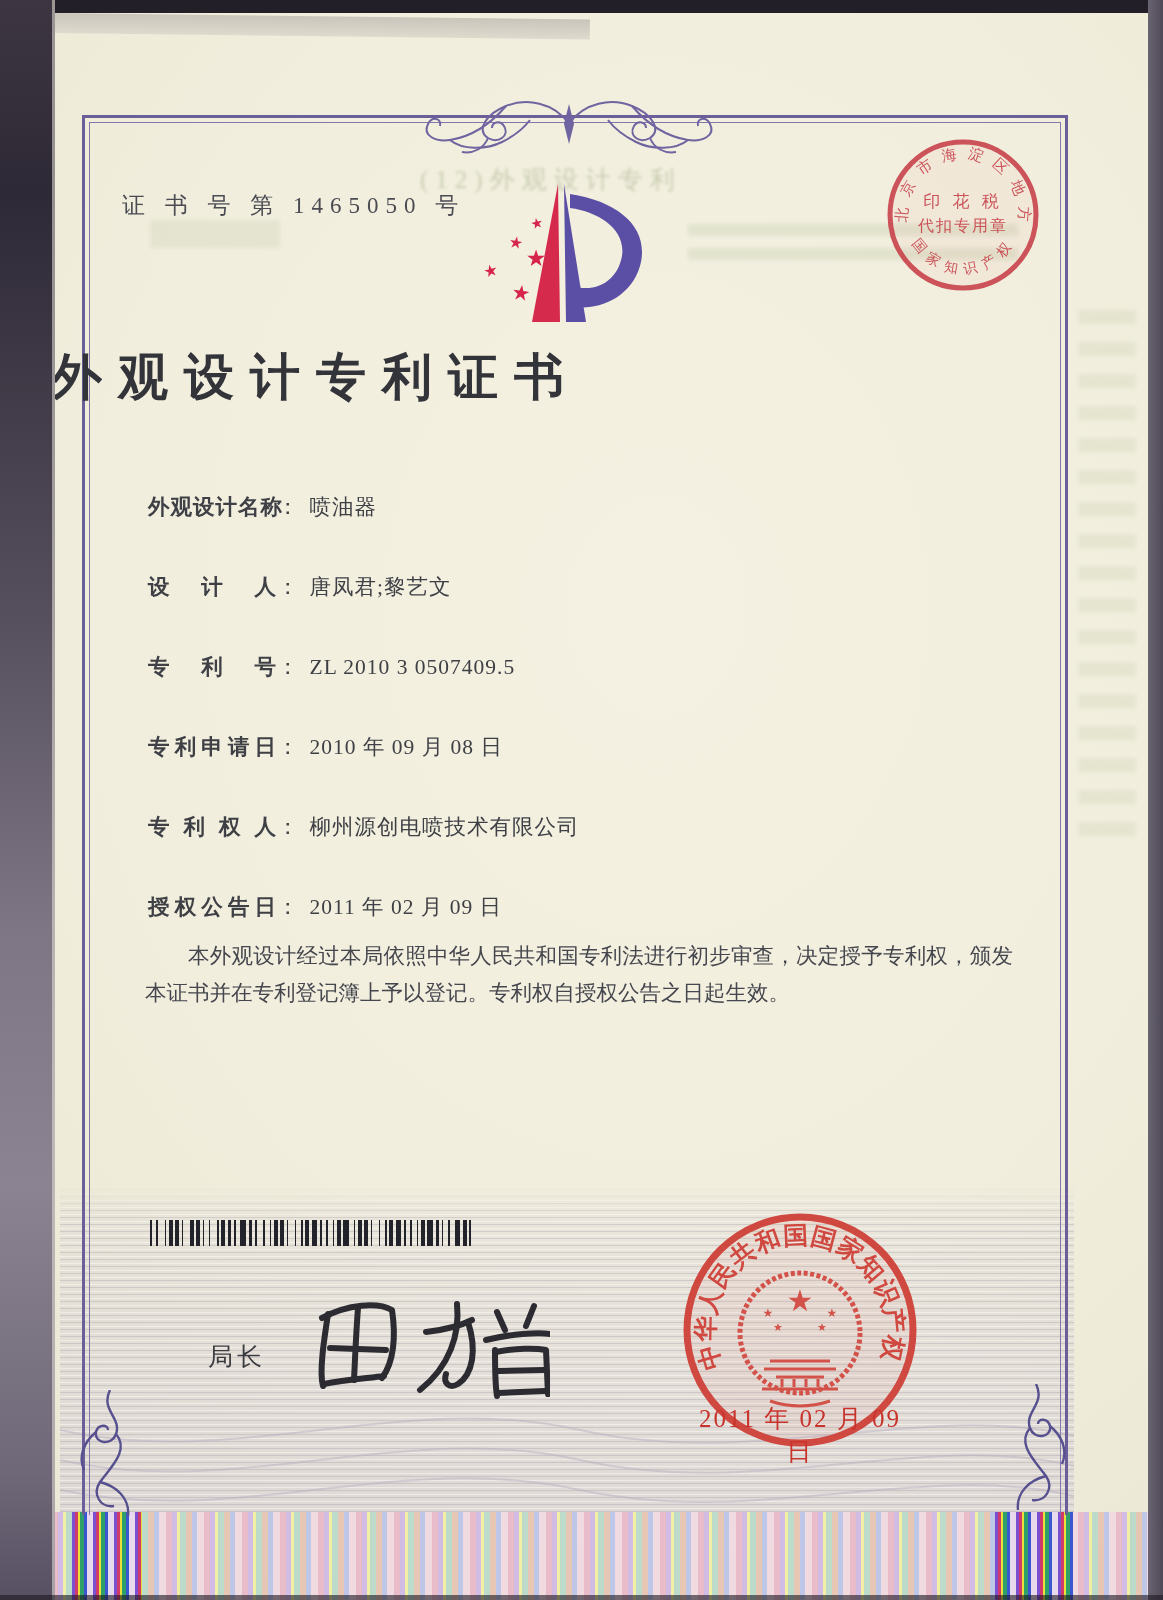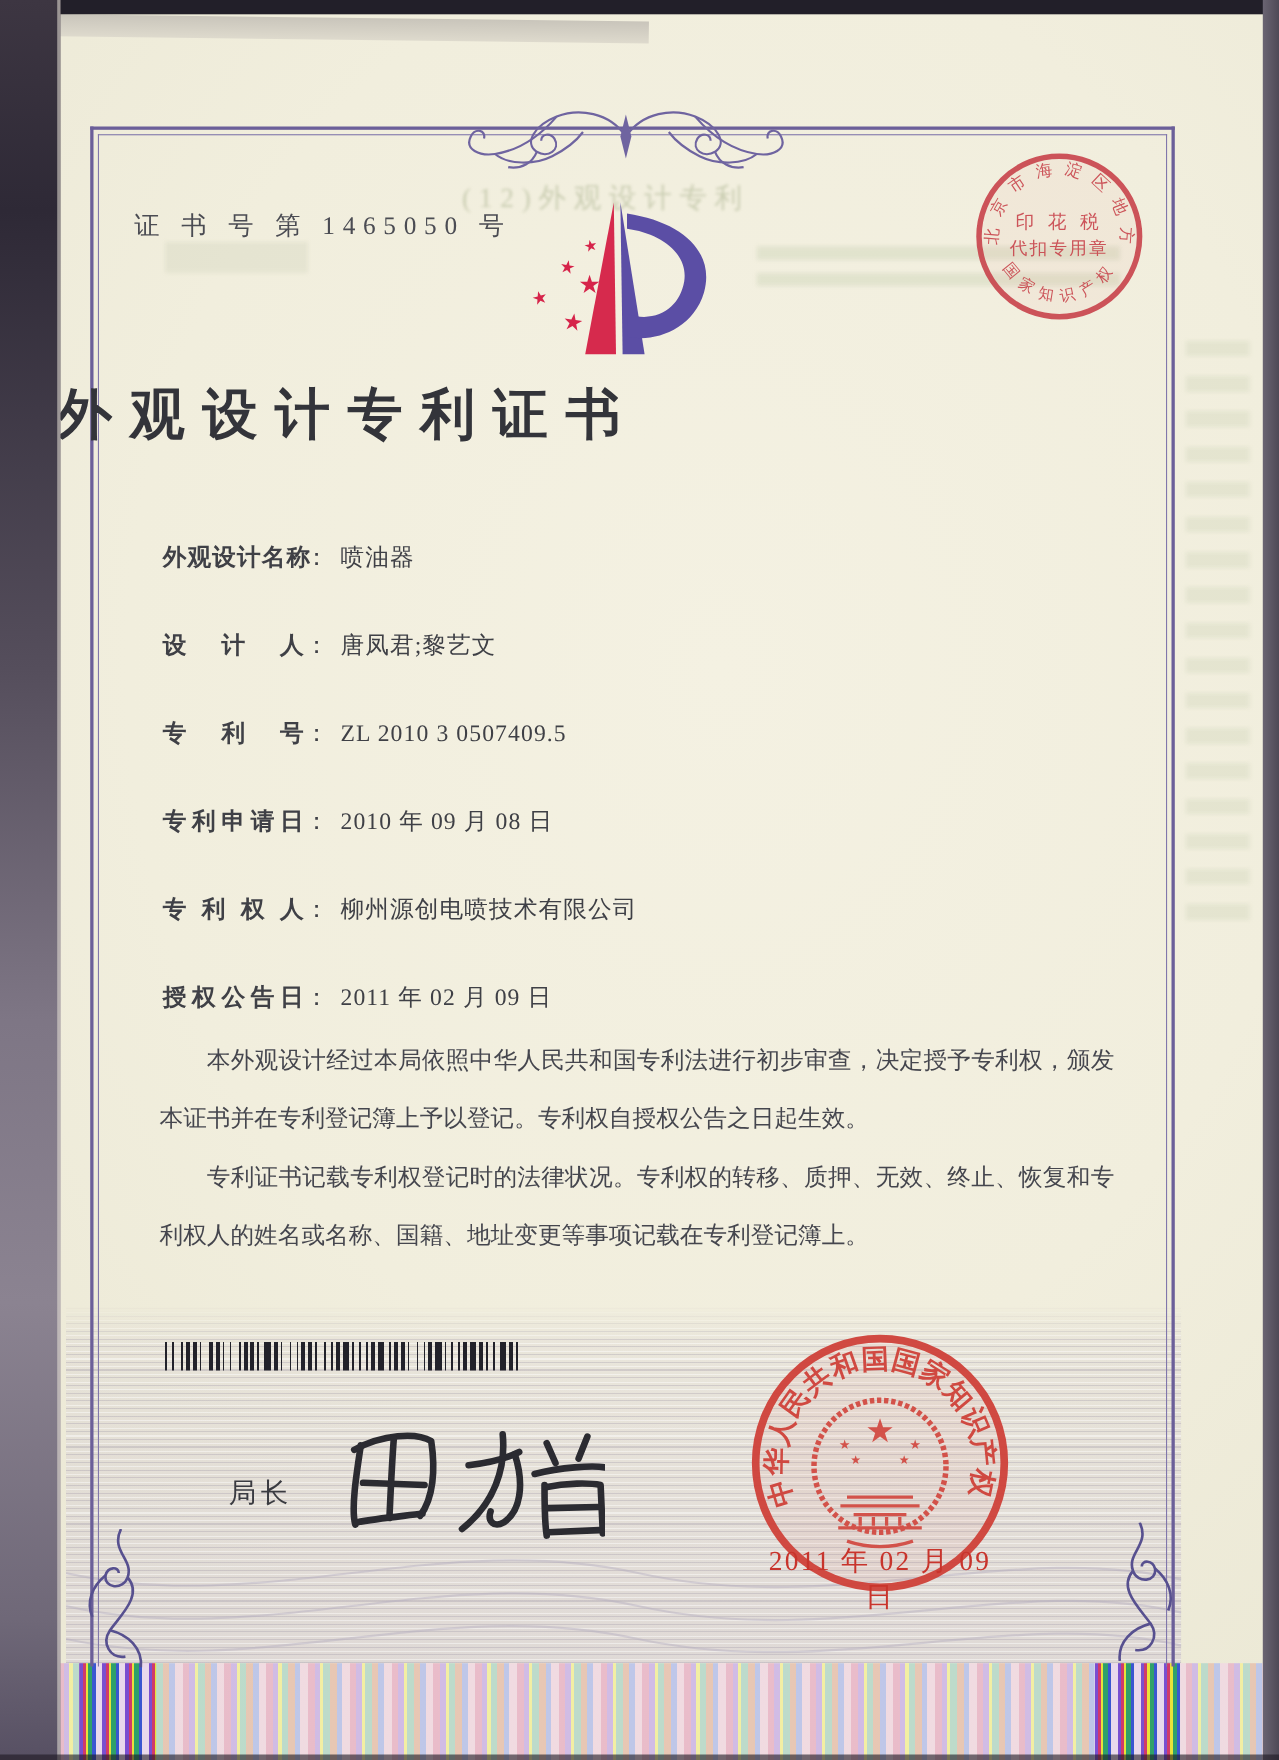--- a/index.html
+++ b/index.html
@@ -62,21 +62,21 @@
   .smudge.c{left:150px;top:220px;width:130px;height:28px;background:rgba(130,150,110,.10);}
 
   
   .cert-no{left:122px;top:190px;font-size:23px;letter-spacing:7px;color:#4b4c53;z-index:10;}
   .title{left:52px;top:344px;width:1030px;text-align:left;font-size:50px;font-weight:bold;
      letter-spacing:16px;color:#33343a;z-index:10;}
   .fields{z-index:10;}
   .frow{position:absolute;left:148px;font-size:21.5px;color:#3f4046;letter-spacing:1px;white-space:nowrap;}
   .flabel{display:inline-block;width:129px;text-align:justify;text-align-last:justify;font-weight:bold;}
   .fvalue{margin-left:10px;margin-top:16px;}
-  .paras{left:145px;top:938px;width:868px;z-index:10;font-size:21.5px;line-height:53px;
+  .paras{left:145px;top:938px;width:868px;z-index:10;font-size:21.5px;line-height:37px;
      color:#45464e;text-align:justify;}
   .paras p{margin:0;text-indent:2em;}
   .barcode-wrap{left:150px;top:1220px;width:340px;height:26px;z-index:10;}
   .sig-role{left:208px;top:1340px;font-size:25px;letter-spacing:4px;color:#3a3b41;z-index:10;}
   .sig-svg{left:300px;top:1282px;width:250px;height:122px;z-index:10;}
   .seal-svg{left:675px;top:1205px;width:250px;height:250px;z-index:11;opacity:.94;}
   .seal-date{left:690px;top:1402px;width:220px;text-align:center;font-size:25px;color:#c8342c;
      letter-spacing:2px;z-index:12;}
   .stamp-svg{left:871px;top:123px;width:184px;height:184px;z-index:9;opacity:.9;}
   .logo-svg{left:470px;top:178px;width:200px;height:150px;z-index:9;}
@@ -187,21 +187,20 @@
     <div class="frow" style="top:812px">
       <span class="flabel">专利权人</span><span>：</span><span class="fvalue">柳州源创电喷技术有限公司</span>
     </div>
     <div class="frow" style="top:892px">
       <span class="flabel">授权公告日</span><span>：</span><span class="fvalue">2011 年 02 月 09 日</span>
     </div>
   </div>
 
   <div class="abs paras">
     <p>本外观设计经过本局依照中华人民共和国专利法进行初步审查，决定授予专利权，颁发本证书并在专利登记簿上予以登记。专利权自授权公告之日起生效。</p>
-    <p>专利证书记载专利权登记时的法律状况。专利权的转移、质押、无效、终止、恢复和专利权人的姓名或名称、国籍、地址变更等事项记载在专利登记簿上。</p>
   </div>
 
   <div class="abs barcode-wrap">
     <svg id="barcode" width="340" height="26" shape-rendering="crispEdges">
         <rect x="0" y="0" width="1.5" height="26" fill="#22222a"></rect>
         <rect x="6.300000000000001" y="0" width="1.5" height="26" fill="#22222a"></rect>
         <rect x="14.700000000000001" y="0" width="1.5" height="26" fill="#22222a"></rect>
         <rect x="18.900000000000002" y="0" width="3.6" height="26" fill="#22222a"></rect>
         <rect x="25.200000000000003" y="0" width="3.6" height="26" fill="#22222a"></rect>
         <rect x="31.500000000000004" y="0" width="1.5" height="26" fill="#22222a"></rect>

